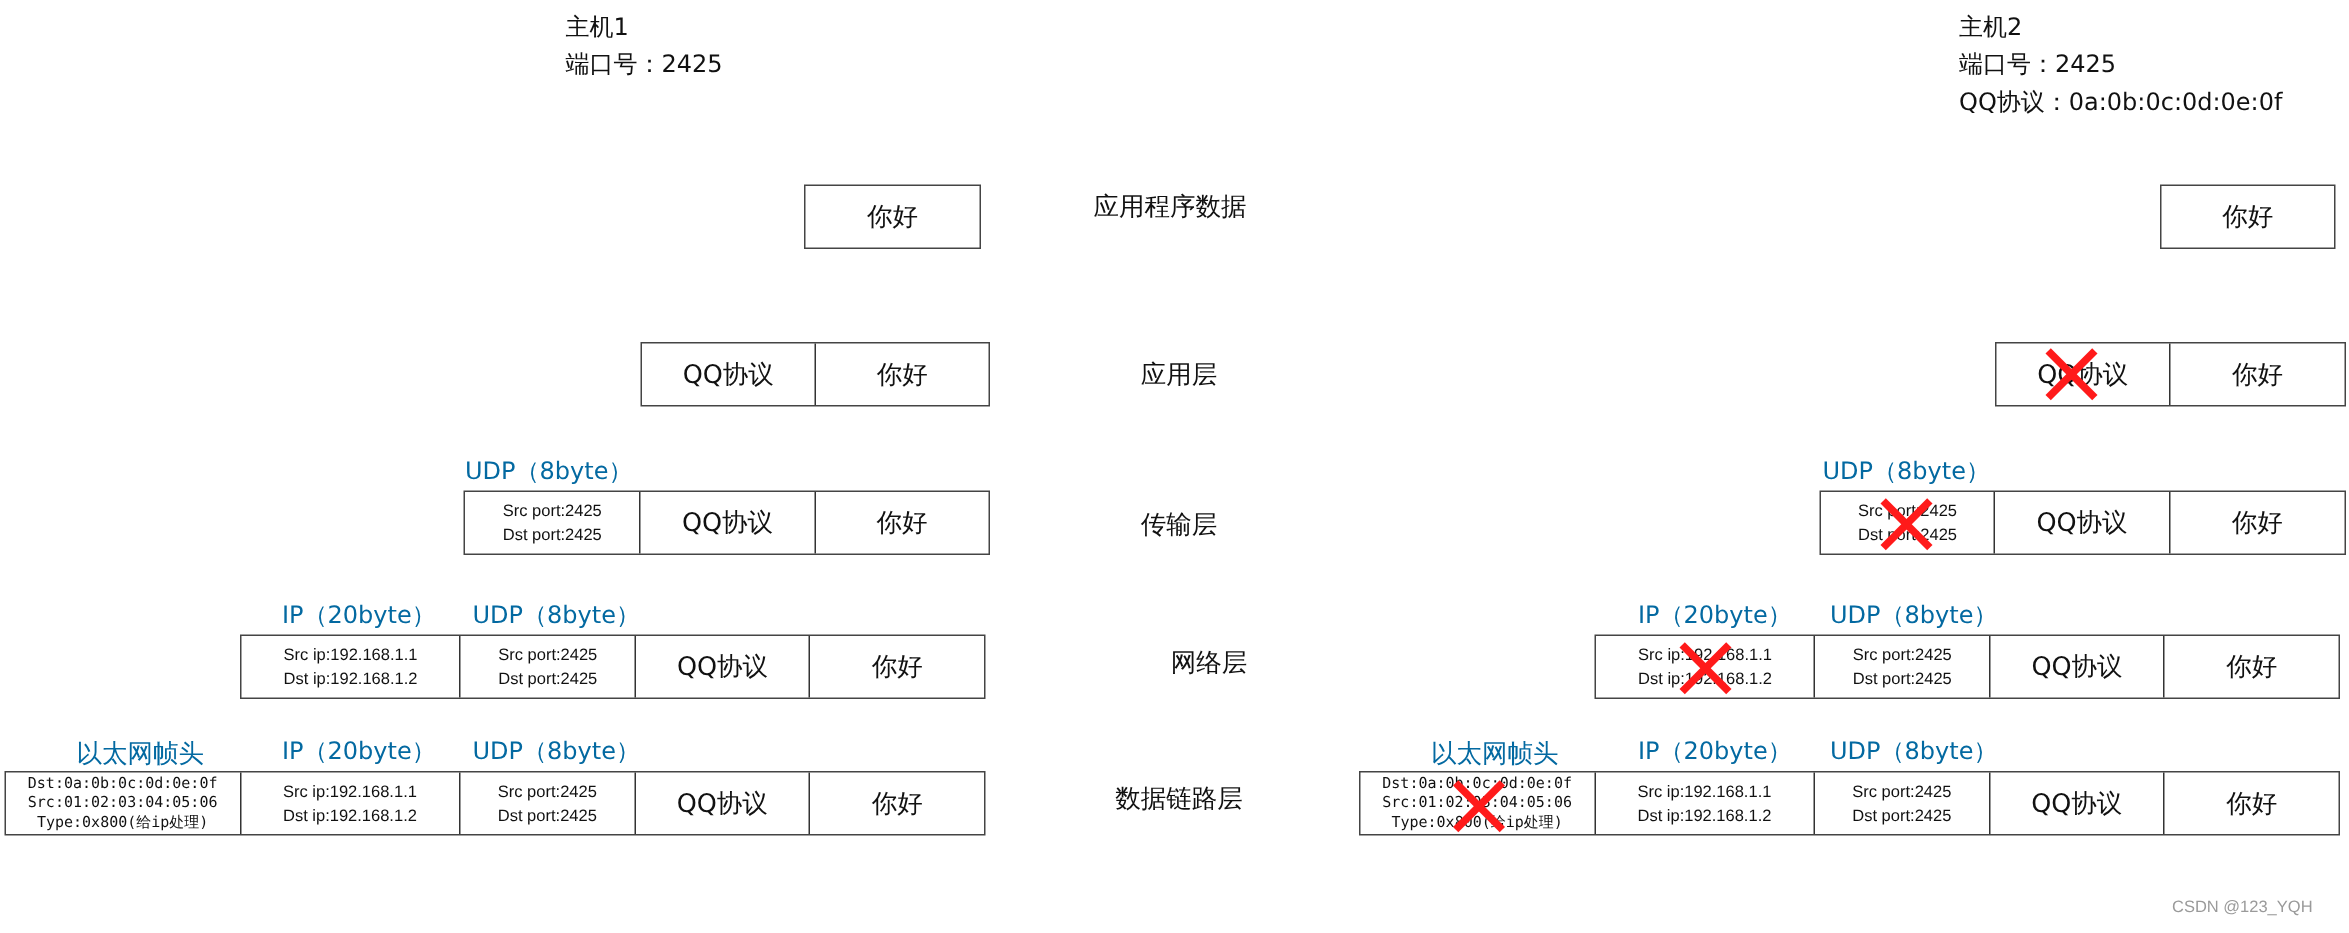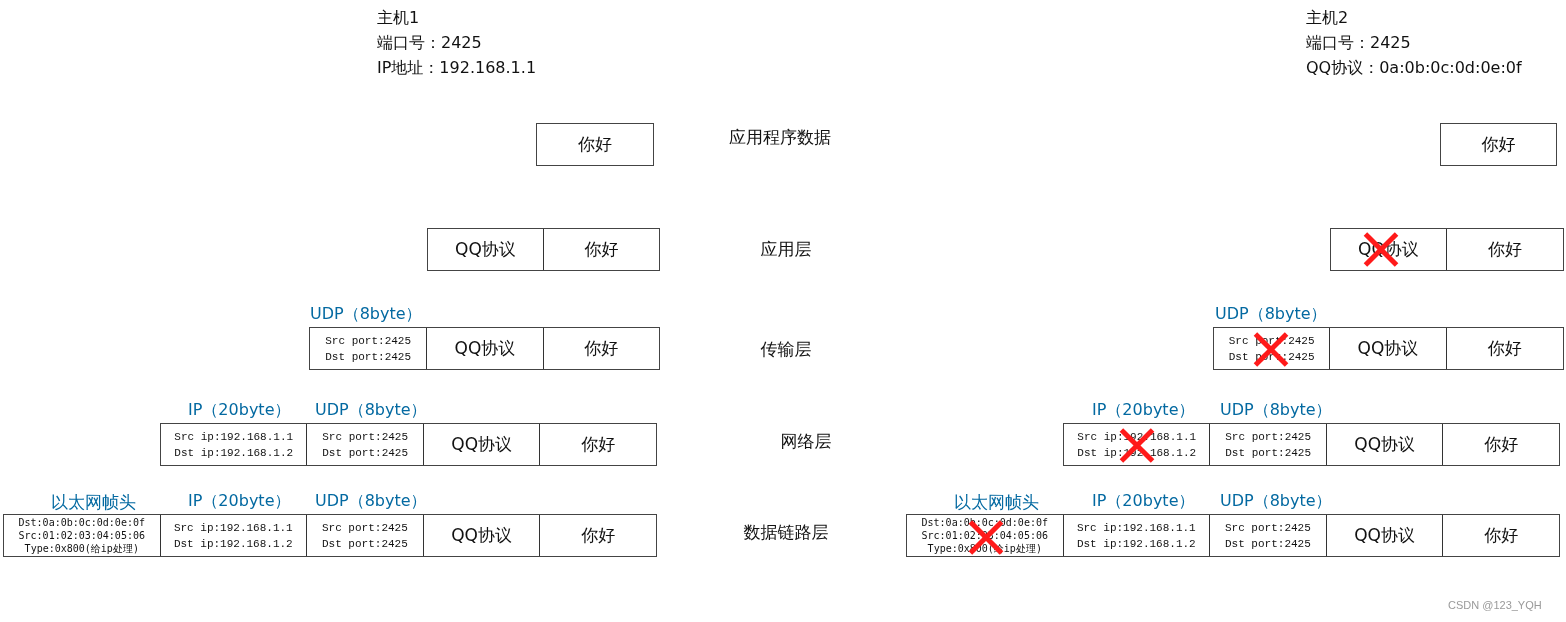--- a/index.html
+++ b/index.html
@@ -8,38 +8,37 @@
   .abs { position: absolute; }
   .host-info { font-size: 16px; line-height: 25px; color: #111; white-space: nowrap; }
   .layer-label { font-size: 17px; color: #111; white-space: nowrap; text-align: center; width: 160px; }
   .hdr-label { font-size: 16px; color: #0369a1; white-space: nowrap; text-align: center; }
   .hdr-label.big { font-size: 17px; }
   .row { position: absolute; display: flex; height: 43px; border: 1px solid #444; box-sizing: border-box; }
   .cell { box-sizing: border-box; border-right: 1px solid #333; display: flex; flex-direction: column;
           align-items: center; justify-content: center; height: 100%; position: relative; }
   .cell:last-child { border-right: none; }
   .cell.plain { font-size: 17px; }
-  .cell.mono { font-family: Liberation Mono, monospace; font-size: 11px; line-height: 16px; }
+  .cell.mono { font-family: Liberation Sans, sans-serif; font-size: 11px; line-height: 16px; }
   .cell.eth { font-family: "DejaVu Sans Mono", "Liberation Mono", monospace; font-size: 10px; line-height: 13px; }
   .single { position: absolute; height: 43px; border: 1px solid #444; box-sizing: border-box;
             display: flex; align-items: center; justify-content: center; font-size: 17px; }
   .xmark { position: absolute; width: 34px; height: 34px; pointer-events: none; }
   .xmark::before, .xmark::after { content: ""; position: absolute; left: 50%; top: 50%;
       width: 44px; height: 5px; background: #ff1a1a; margin-left: -22px; margin-top: -2.5px; }
   .xmark::before { transform: rotate(45deg); }
   .xmark::after { transform: rotate(-45deg); }
   .watermark { font-size: 11px; color: #9a9a9a; font-family: "Liberation Sans", sans-serif; }
 </style>
 </head>
 <body>
 
 <div class="abs host-info" style="left:365px; top:5px;margin-left:12px;">
   <div>主机1</div>
   <div>端口号：2425</div>
-  <div>IP地址：192.168.1.1</div>
 </div>
 
 <div class="abs host-info" style="left:1306px; top:5px;">
   <div>主机2</div>
   <div>端口号：2425</div>
   <div>QQ协议：0a:0b:0c:0d:0e:0f</div>
 </div>
 
 <div class="abs layer-label" style="left:700px; top:126px;">应用程序数据</div>
 <div class="abs layer-label" style="left:706px; top:238px;">应用层</div>

